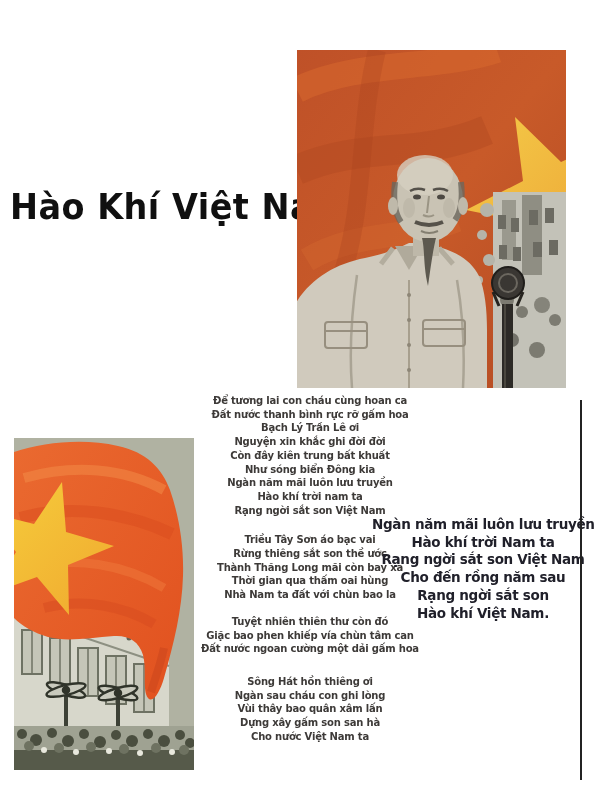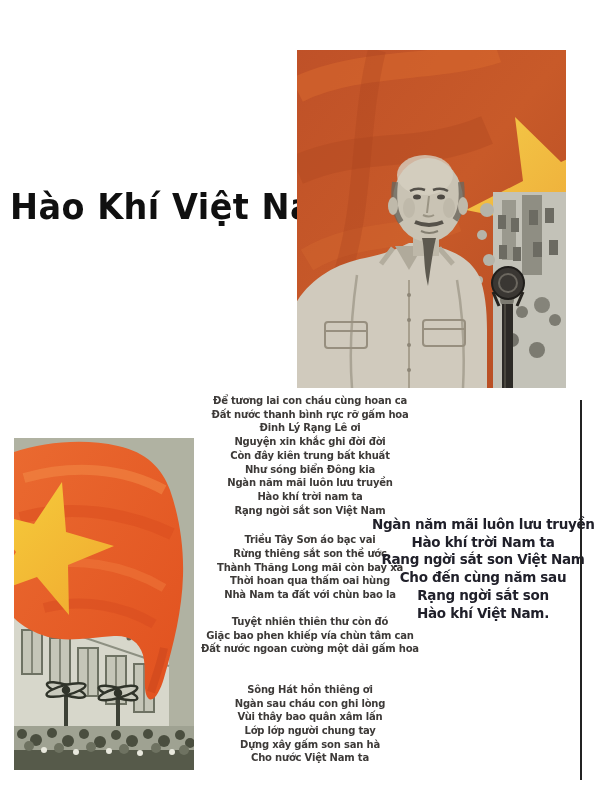--- a/index.html
+++ b/index.html
@@ -15,21 +15,21 @@
   }
   .art { position:absolute; display:block; }
   .art-hcm { left:297px; top:50px; width:269px; height:338px; }
   .art-flag { left:14px; top:438px; width:180px; height:332px; }
   .poem {
     position:absolute; left:196px; top:394px; width:228px;
     text-align:center; color:#3d3a38; font-weight:bold; font-size:10px;
   }
   .poem .stanza { margin:0 0 16px 0; }
   .poem .stanza.s2 { margin-bottom:13px; }
-  .poem .stanza.s3 { margin-bottom:27px; }
+  .poem .stanza.s3 { margin-bottom:19px; }
   .poem .stanza.s4 { margin-bottom:15px; }
   .poem .line { line-height:13.7px; white-space:nowrap; letter-spacing:-0.2px; }
   .chorus {
     position:absolute; left:372px; top:516px; width:222px;
     text-align:center; color:#20202a; font-weight:bold; font-size:13.5px;
   }
   .chorus .line { line-height:17.7px; white-space:nowrap; letter-spacing:-0.3px; }
   .vline { position:absolute; left:580px; top:400px; width:2px; height:380px; background:#232323; }
 </style>
 </head>
@@ -225,54 +225,53 @@
       <path d="M30,170 C70,160 110,168 140,186" stroke="#d54a1e" stroke-width="10" fill="none" opacity="0.45"></path>
       <path d="M150,210 C146,228 140,244 137,254" stroke="#c8431c" stroke-width="8" fill="none" opacity="0.5"></path>
       <polygon points="48,44 52,94 100,108 54,127 55,177 23,139 -24,156 2,114 -29,74 20,86" fill="url(#starG2)"></polygon>
     </g>
   </svg>
 
   <div class="poem">
     <div class="stanza s1">
         <div class="line">Để tương lai con cháu cùng hoan ca</div>
         <div class="line">Đất nước thanh bình rực rỡ gấm hoa</div>
-        <div class="line">Đinh Lý Rạng Lê ơi</div>
+        <div class="line">Bạch Lý Trần Lê ơi</div>
         <div class="line">Nguyện xin khắc ghi đời đời</div>
         <div class="line">Còn đây kiên trung bất khuất</div>
         <div class="line">Như sóng biển Đông kia</div>
         <div class="line">Ngàn năm mãi luôn lưu truyền</div>
         <div class="line">Hào khí trời nam ta</div>
         <div class="line">Rạng ngời sắt son Việt Nam</div>
       </div>
     <div class="stanza s2">
         <div class="line">Triều Tây Sơn áo bạc vai</div>
         <div class="line">Rừng thiêng sắt son thề ước</div>
         <div class="line">Thành Thăng Long mãi còn bay xa</div>
-        <div class="line">Thời hoan qua thấm oai hùng</div>
+        <div class="line">Thời gian qua thấm oai hùng</div>
         <div class="line">Nhà Nam ta đất với chùn bao la</div>
       </div>
     <div class="stanza s3">
         <div class="line">Tuyệt nhiên thiên thư còn đó</div>
         <div class="line">Giặc bao phen khiếp vía chùn tâm can</div>
         <div class="line">Đất nước ngoan cường một dải gấm hoa</div>
       </div>
     <div class="stanza s4">
         <div class="line">Sông Hát hồn thiêng ơi</div>
         <div class="line">Ngàn sau cháu con ghi lòng</div>
         <div class="line">Vùi thây bao quân xâm lấn</div>
-        <div class="line">Lớp lớp người chung tay</div>
         <div class="line">Dựng xây gấm son san hà</div>
         <div class="line">Cho nước Việt Nam ta</div>
       </div>
   </div>
 
   <div class="chorus">
       <div class="line">Ngàn năm mãi luôn lưu truyền</div>
       <div class="line">Hào khí trời Nam ta</div>
       <div class="line">Rạng ngời sắt son Việt Nam</div>
-      <div class="line">Cho đến cùng năm sau</div>
+      <div class="line">Cho đến rồng năm sau</div>
       <div class="line">Rạng ngời sắt son</div>
       <div class="line">Hào khí Việt Nam.</div>
     </div>
 
   <div class="vline"></div>
 
 </div>
 
 </body></html>

